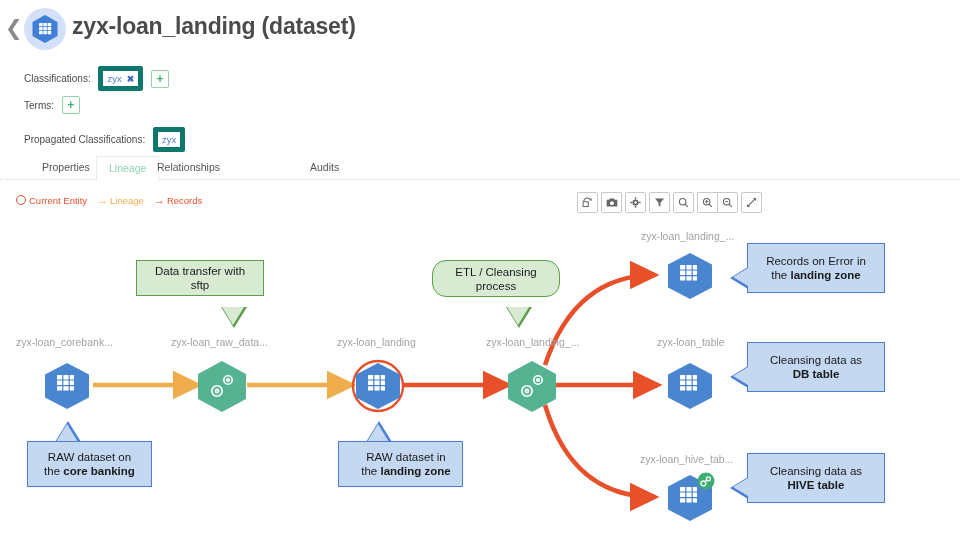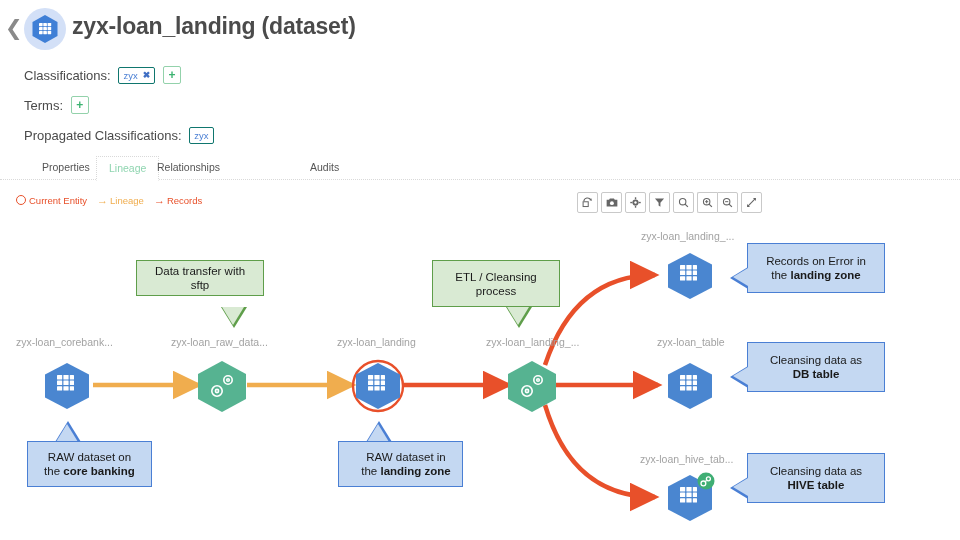--- a/index.html
+++ b/index.html
@@ -25,25 +25,25 @@
   }
   .hexicon { position:relative; display:block; }
   .page-title {
     position:absolute; left:72px; top:13px;
     font-size:23px; font-weight:bold; color:#4b4b4b;
     letter-spacing:-0.2px; white-space:nowrap;
   }
 
   
   .meta-row { position:absolute; font-size:10px; color:#555; }
-  .meta-label { display:inline-block; vertical-align:middle; color:#4a4a4a; font-size:13px;}
+  .meta-label { display:inline-block; vertical-align:middle; color:#4a4a4a; font-size:10px;}
   .chip {
     display:inline-flex; align-items:center; vertical-align:middle;
     height:15px; padding:0 4px; margin-left:5px;
-    border:1px solid #0f766e; border-radius:2px;
+    border:5px solid #0f766e; border-radius:2px;
     background:#fff; color:#4a7fd4; font-size:9.5px;
   }
   .chip .x { margin-left:5px; color:#3f6fc4; font-size:9px; font-weight:bold; cursor:pointer;}
   .plus-btn {
     display:inline-flex; align-items:center; justify-content:center;
     vertical-align:middle; width:16px; height:16px; margin-left:5px;
     border:1px solid #93d2ab; border-radius:2px; background:#fff;
     color:#3cb371; font-size:12px; line-height:1; font-weight:bold; cursor:pointer;
   }
 
@@ -374,21 +374,21 @@
         <span>sftp</span>
       </div>
     </div>
     <div class="tail" style="left:221px; top:92px;
          border-left:13px solid transparent; border-right:13px solid transparent;
          border-top:21px solid #5f9e4a;"></div>
     <div class="tail" style="left:222.4px; top:92px;
          border-left:11.6px solid transparent; border-right:11.6px solid transparent;
          border-top:18.5px solid #d9ead3;"></div>
 
-    <div class="callout green" style="left:432px; top:45px; width:128px; height:47px;">
+    <div class="callout green" style="left:432px; top:45px; width:128px; height:37px;border-radius:14px;">
       <div>
         <span>ETL / Cleansing</span><br>
         <span>process</span>
       </div>
     </div>
     <div class="tail" style="left:506px; top:92px;
          border-left:13px solid transparent; border-right:13px solid transparent;
          border-top:21px solid #5f9e4a;"></div>
     <div class="tail" style="left:507.4px; top:92px;
          border-left:11.6px solid transparent; border-right:11.6px solid transparent;

